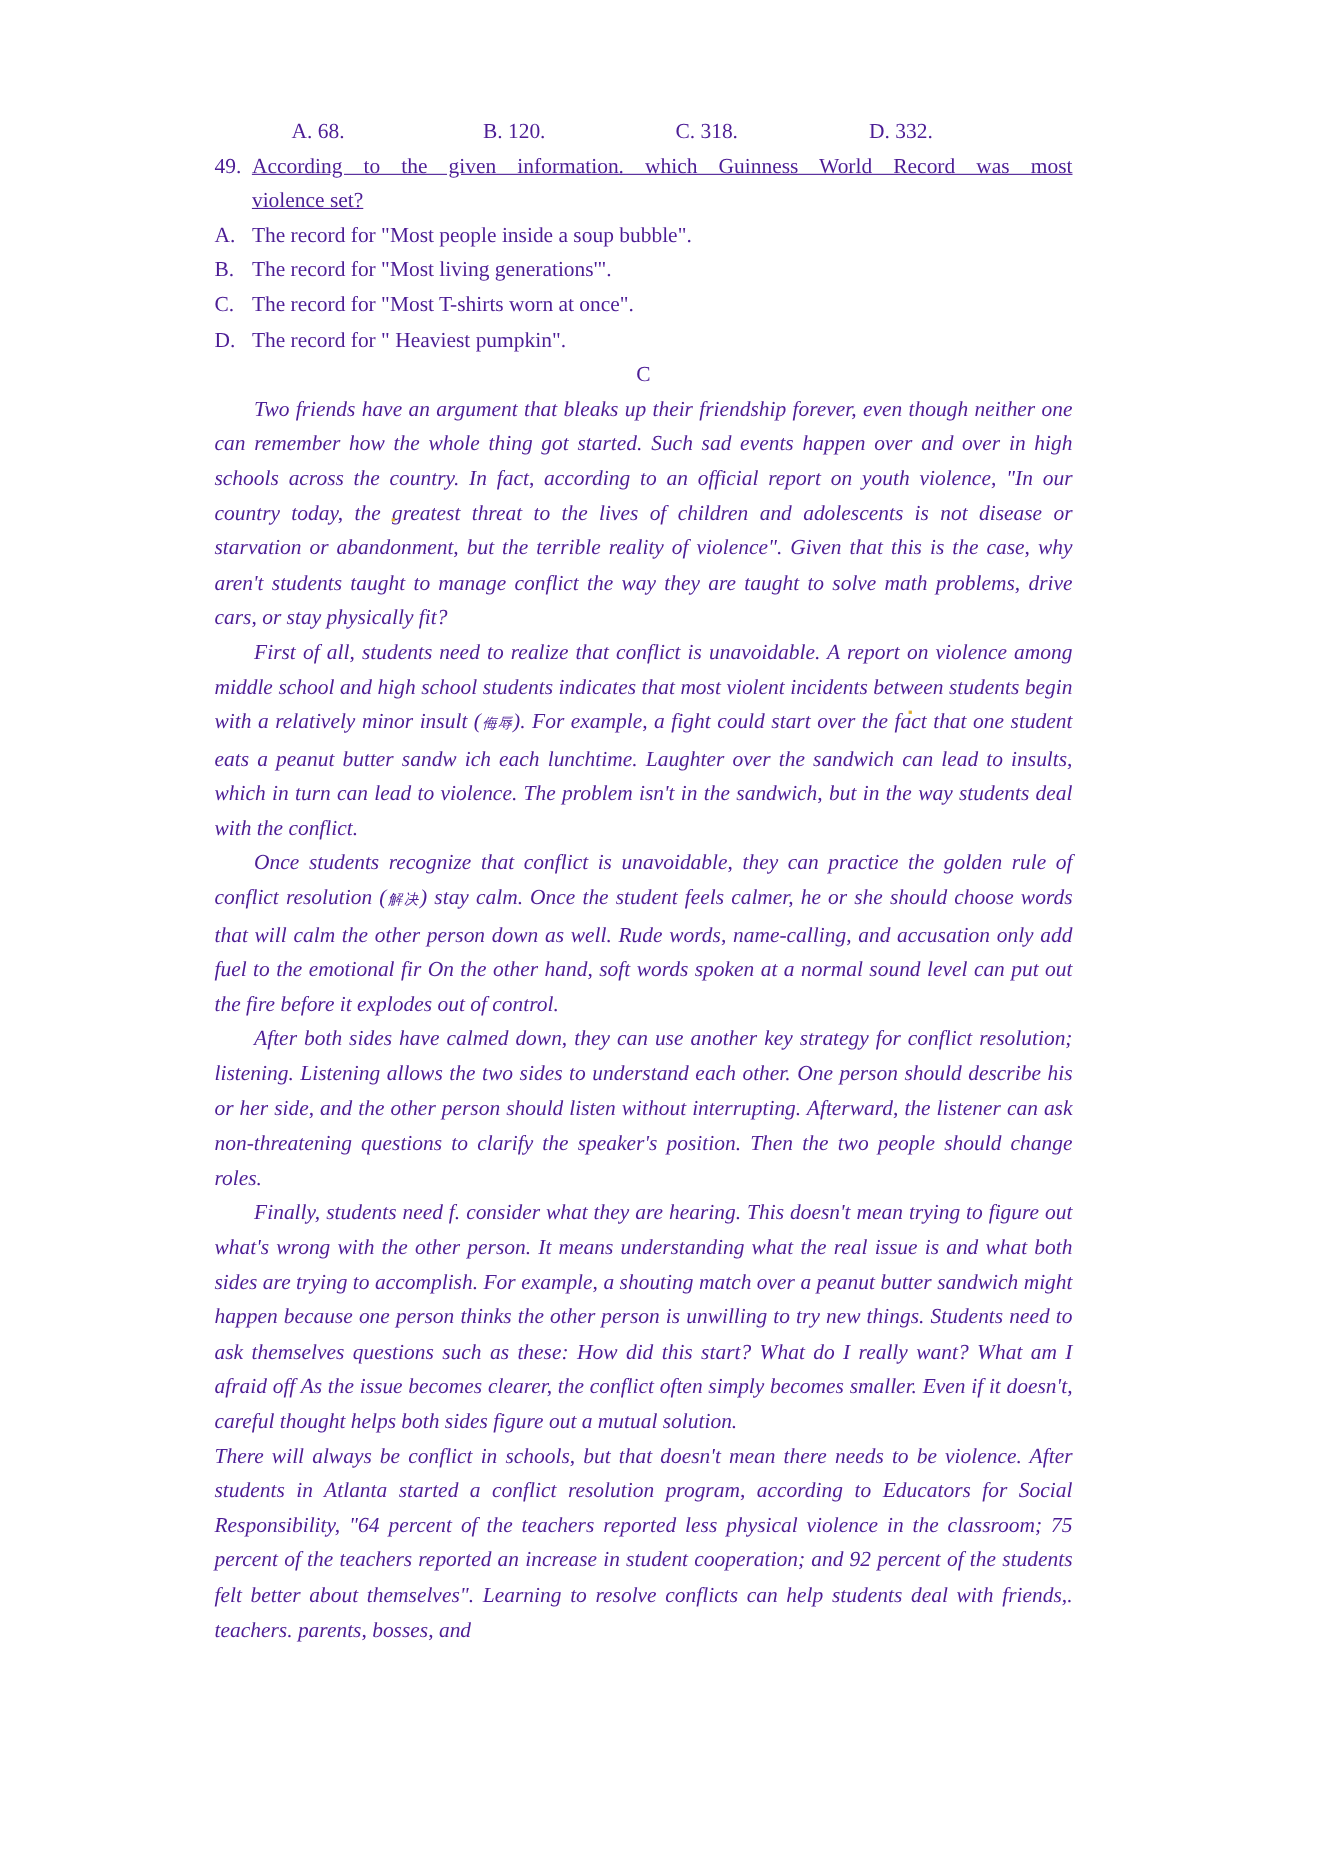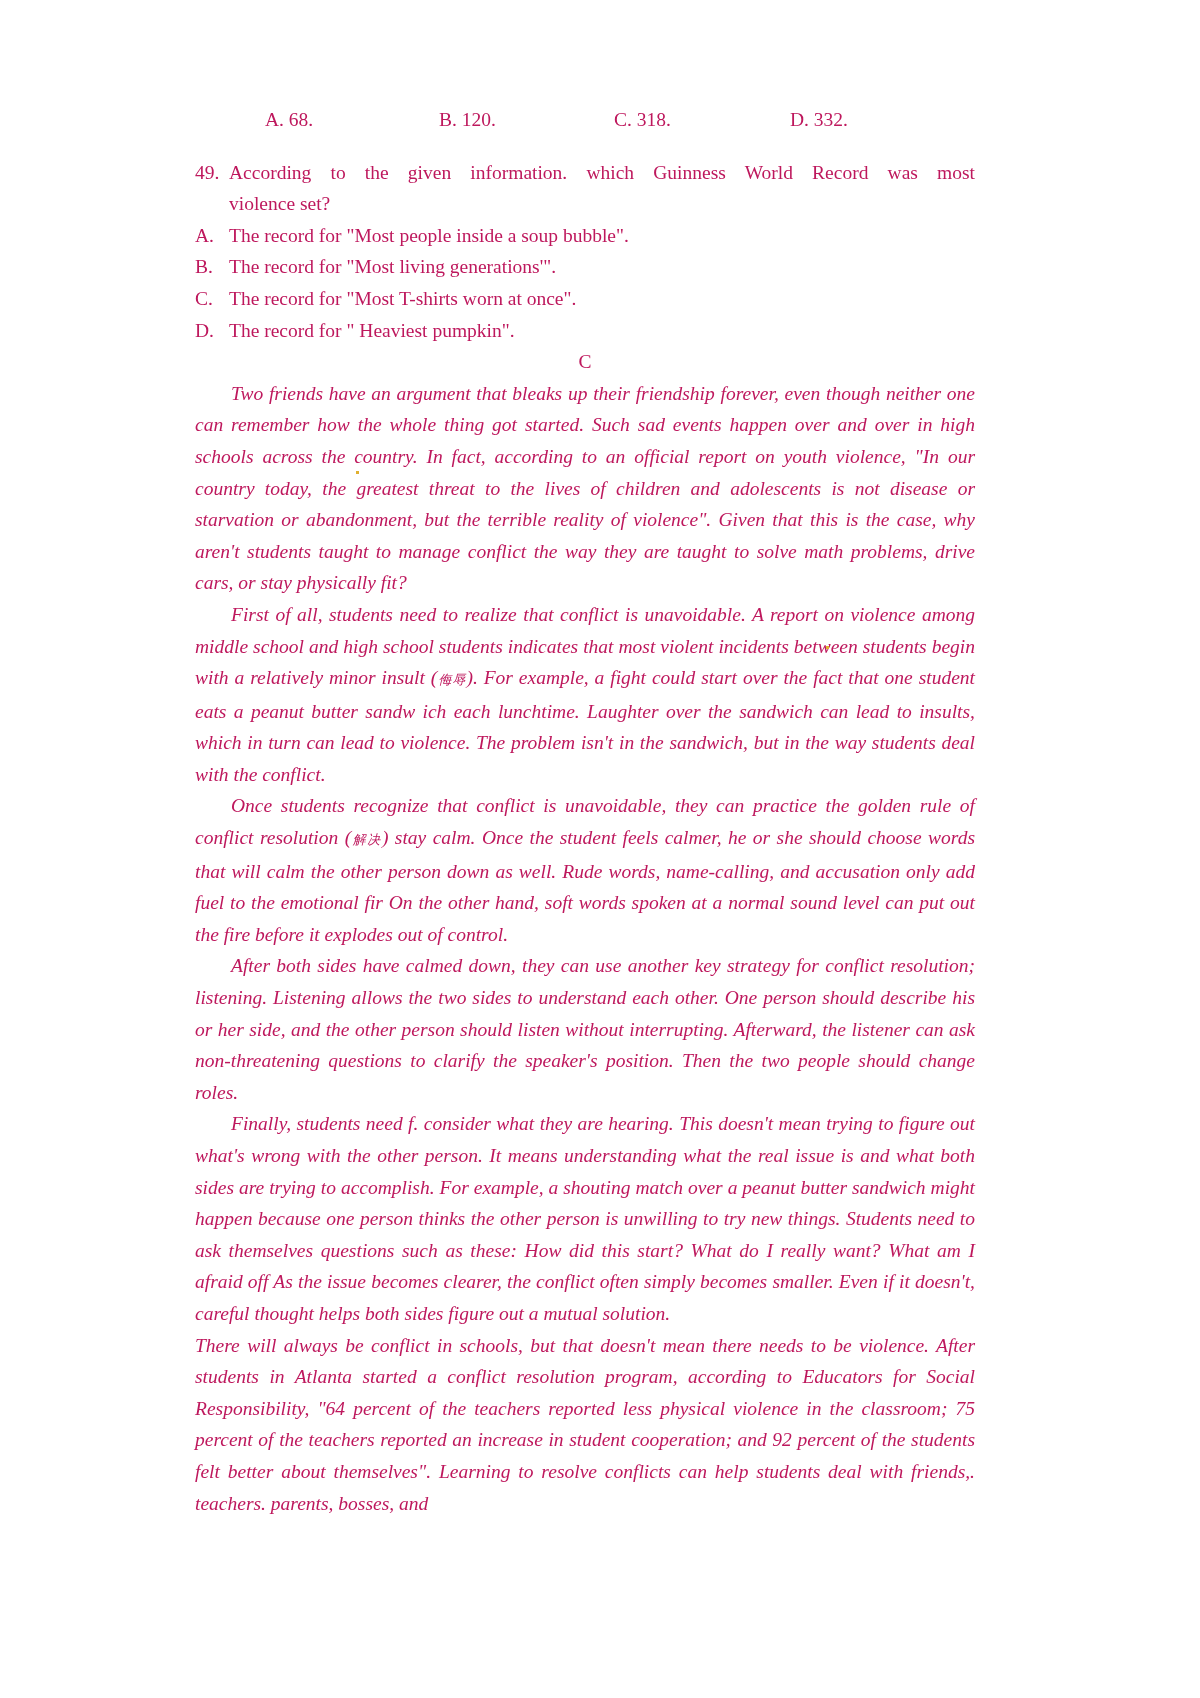--- a/index.html
+++ b/index.html
@@ -1,33 +1,33 @@
 <!DOCTYPE html>
 <html><head>
 <meta charset="utf-8">
 <style>
   html, body { margin: 0; padding: 0; background: #ffffff; }
   body { width: 1200px; height: 1698px; position: relative; overflow: hidden; }
   .page {
     position: absolute; left: 0; top: 0; width: 1200px; height: 1698px; background: #ffffff;
     font-family: "Liberation Serif", "DejaVu Serif", serif;
-    color: #be185d;
+    color: #4c1d95;
   }
   .content {
     position: absolute; left: 229px; top: 104px; width: 746px;
     font-size: 19.5px; line-height: 31.6px;
   }
   .options-row { display: flex; height: 31.6px; padding-left: 36px; }
   .options-row span { display: inline-block; }
   .opt-a { width: 174px; }
   .opt-b { width: 175px; }
   .opt-c { width: 176px; }
-  .question { display: flex; margin-top: 21px; }
+  .question { display: flex; }
   .q-num { width: 36px; flex: none; }
-  .q-text { flex: 1; text-align: justify; text-align-last: left; }
+  .q-text { flex: 1; text-align: justify; text-align-last: left; text-decoration: underline; }
   .q-text .line1 { display: block; text-align: justify; text-align-last: justify; }
   .choice { display: flex; }
   .choice-letter { width: 36px; flex: none; }
   .section-title { text-align: center; }
   .para { text-indent: 36px; text-align: justify; margin: 0; }
   .para.noindent { text-indent: 0; }
   .zh { font-family: "DejaVu Sans", sans-serif; font-size: 13px; }
   .mark { position: absolute; width: 3px; height: 3px; background: #e0b030; }
 </style>
 </head>

